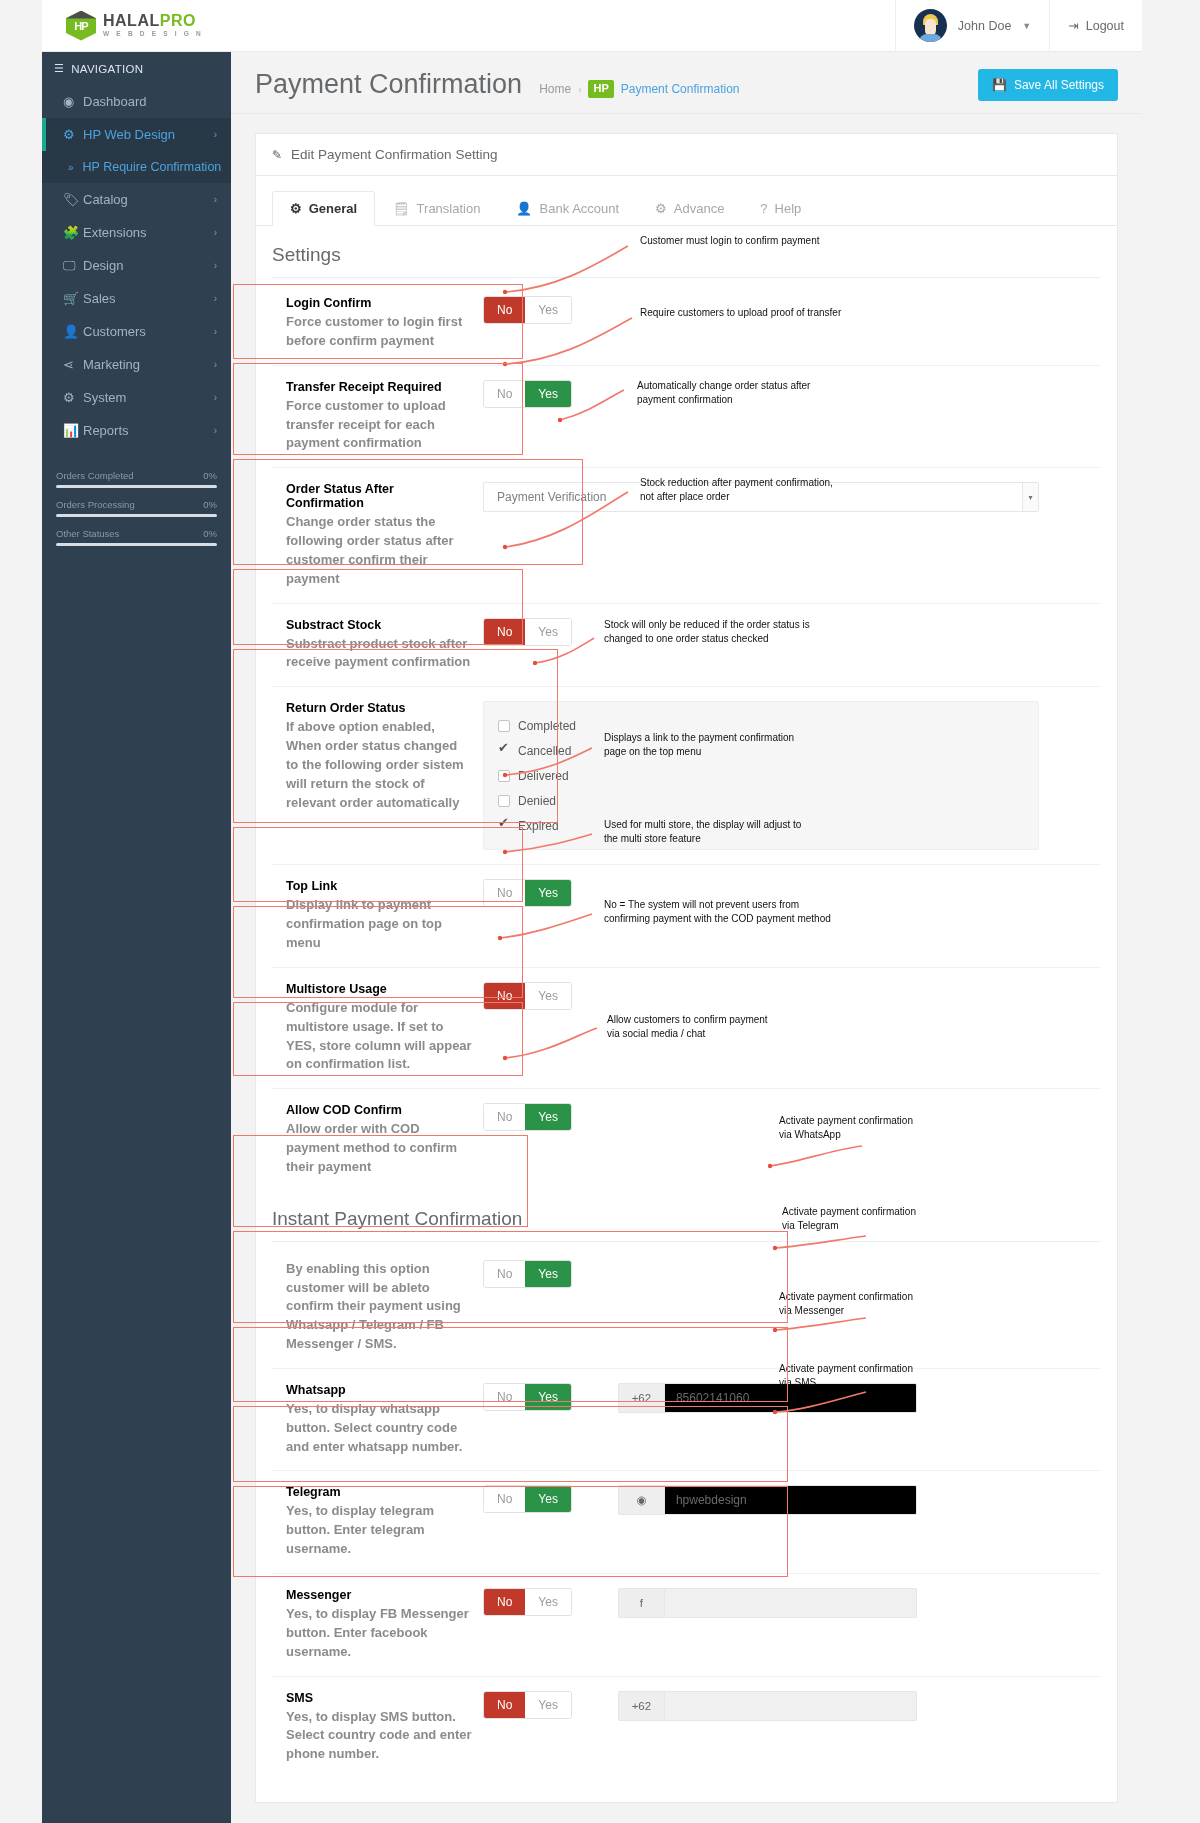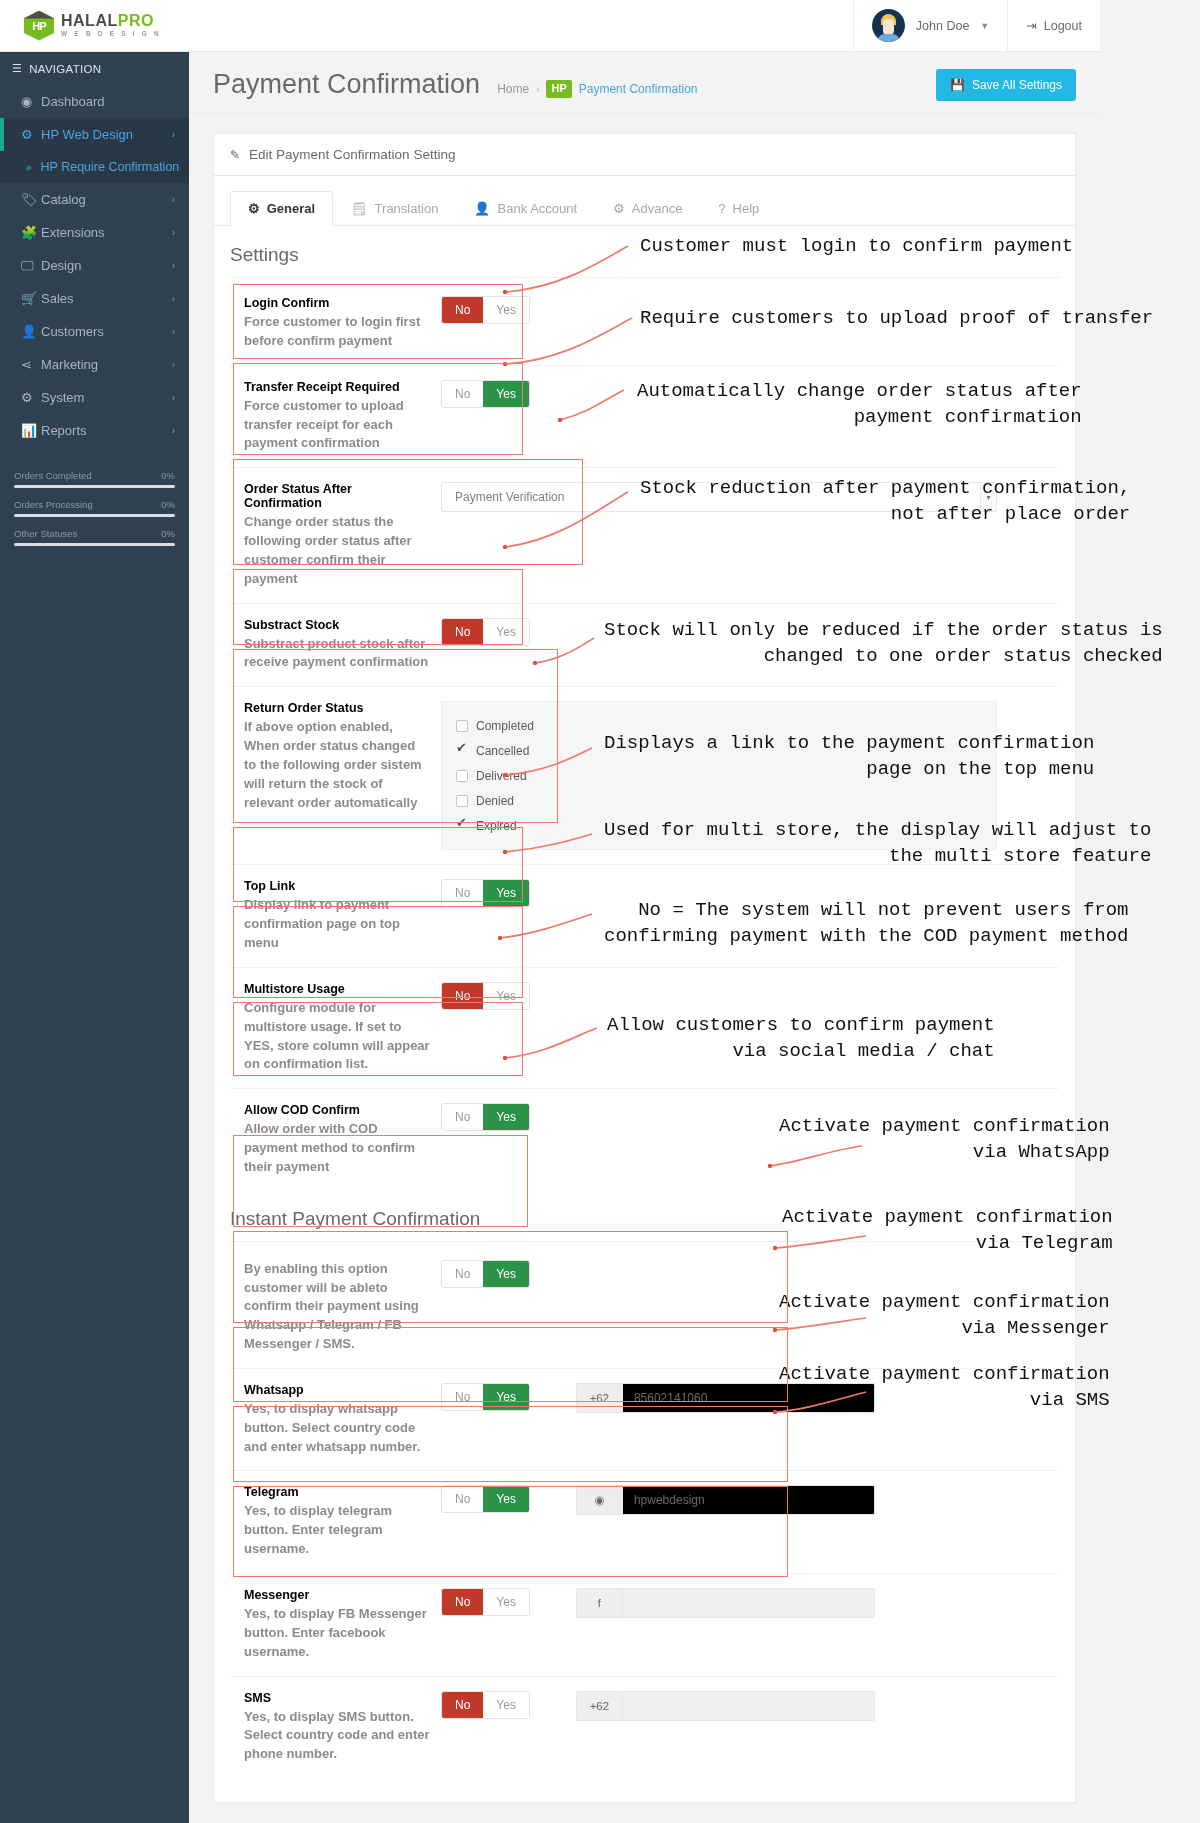--- a/index.html
+++ b/index.html
@@ -6,21 +6,21 @@
   body {
     width: 1200px; height: 1823px;
     font-family: "Liberation Sans", sans-serif;
     background: #f3f3f4;
     color: #4a4a4a;
     overflow: hidden;
     position: relative;
   }
 
   
-  .app { display: flex; width: 1100px; height: 1823px; }
+  .app { display: flex; width: 1100px; height: 1823px; margin-left: 42px; }
 
   
   .sidebar {
     width: 189px; flex: 0 0 189px;
     background: #2f4050;
     position: relative;
     z-index: 5;
   }
   .brand {
     height: 52px; background: #ffffff;
@@ -226,22 +226,22 @@
   }
   .igfield.empty { background: #f0f0f0; }
 
   .footer {
     text-align: center; padding: 22px 0 18px 0; font-size: 14px; color: #4aa3df;
   }
 
   
   .overlay { position: absolute; left: 0; top: 0; width: 1200px; height: 1823px; pointer-events: none; z-index: 30; }
   .note {
-    position: absolute; font-size: 19px; color: #111; line-height: 1.35;
-    font-family: Liberation Mono, monospace; white-space: pre-line; text-align: right;
+    position: absolute; font-size: 10px; color: #111; line-height: 1.35;
+    font-family: Liberation Sans, sans-serif; white-space: pre-line;
   }
   .hlbox { position: absolute; border: 1.6px solid #f1796b; }
 </style>
 </head>
 <body>
 
 <div class="app">
 
   <aside class="sidebar">
     <div class="brand">

